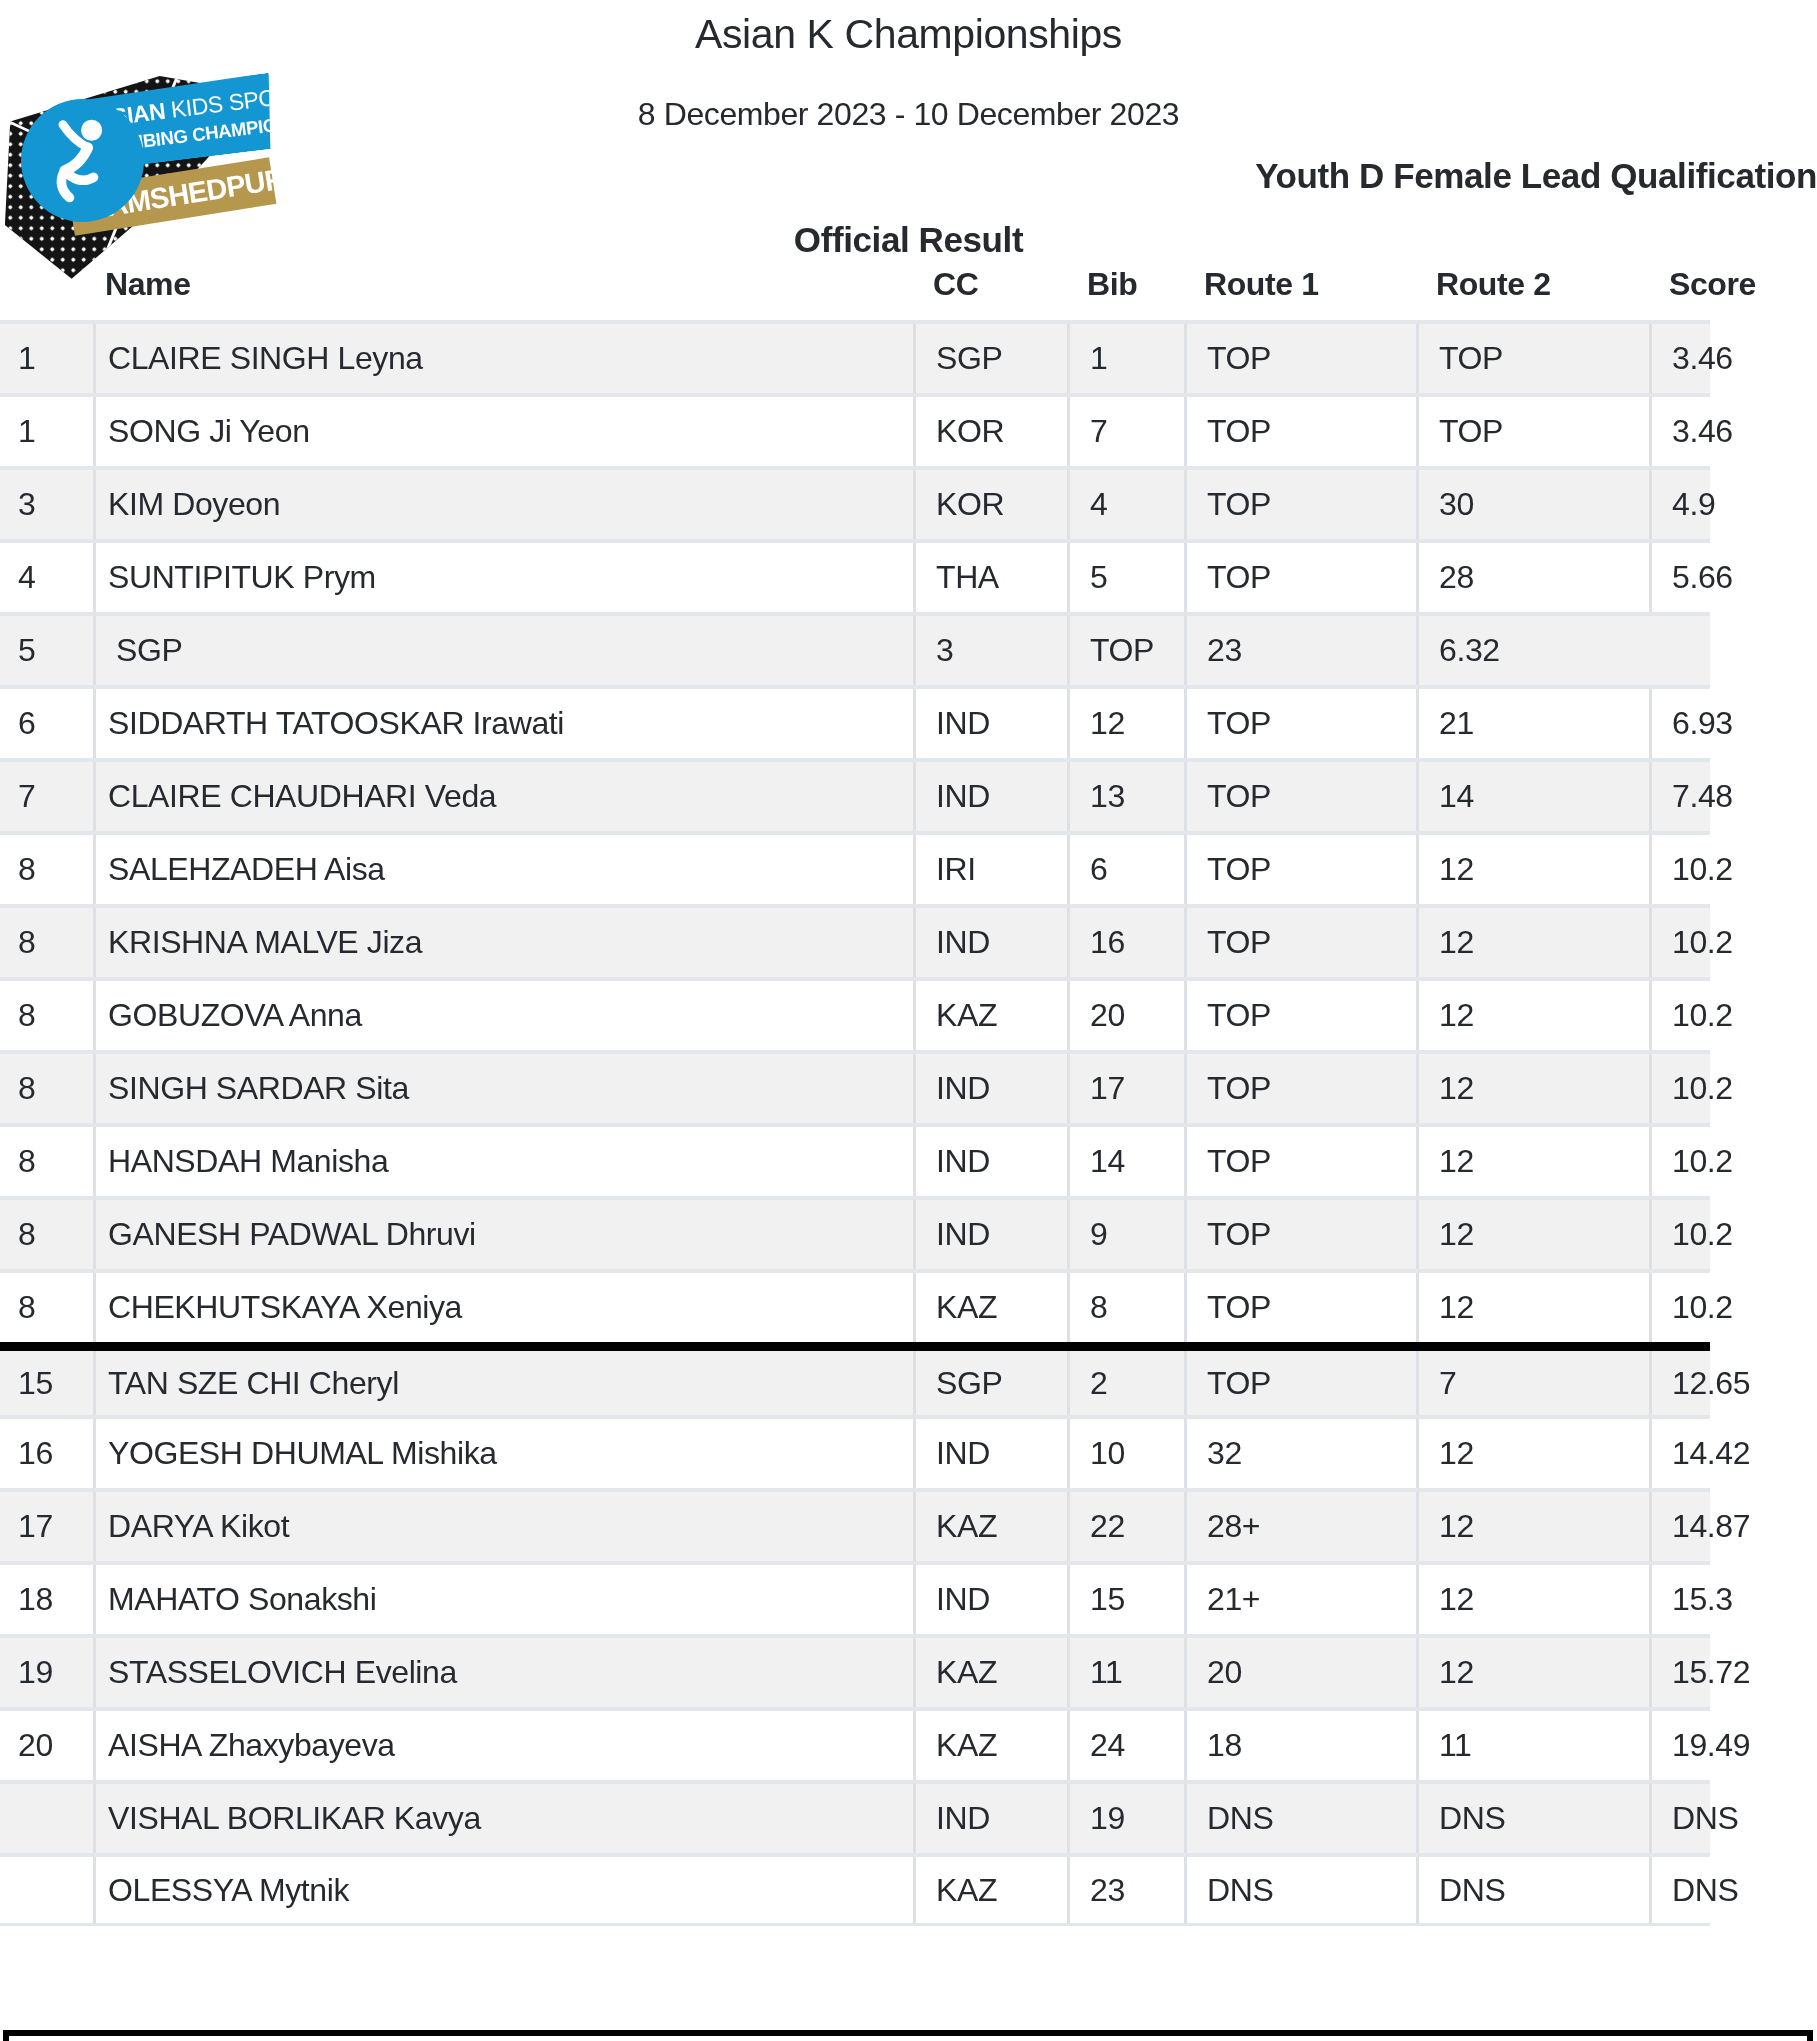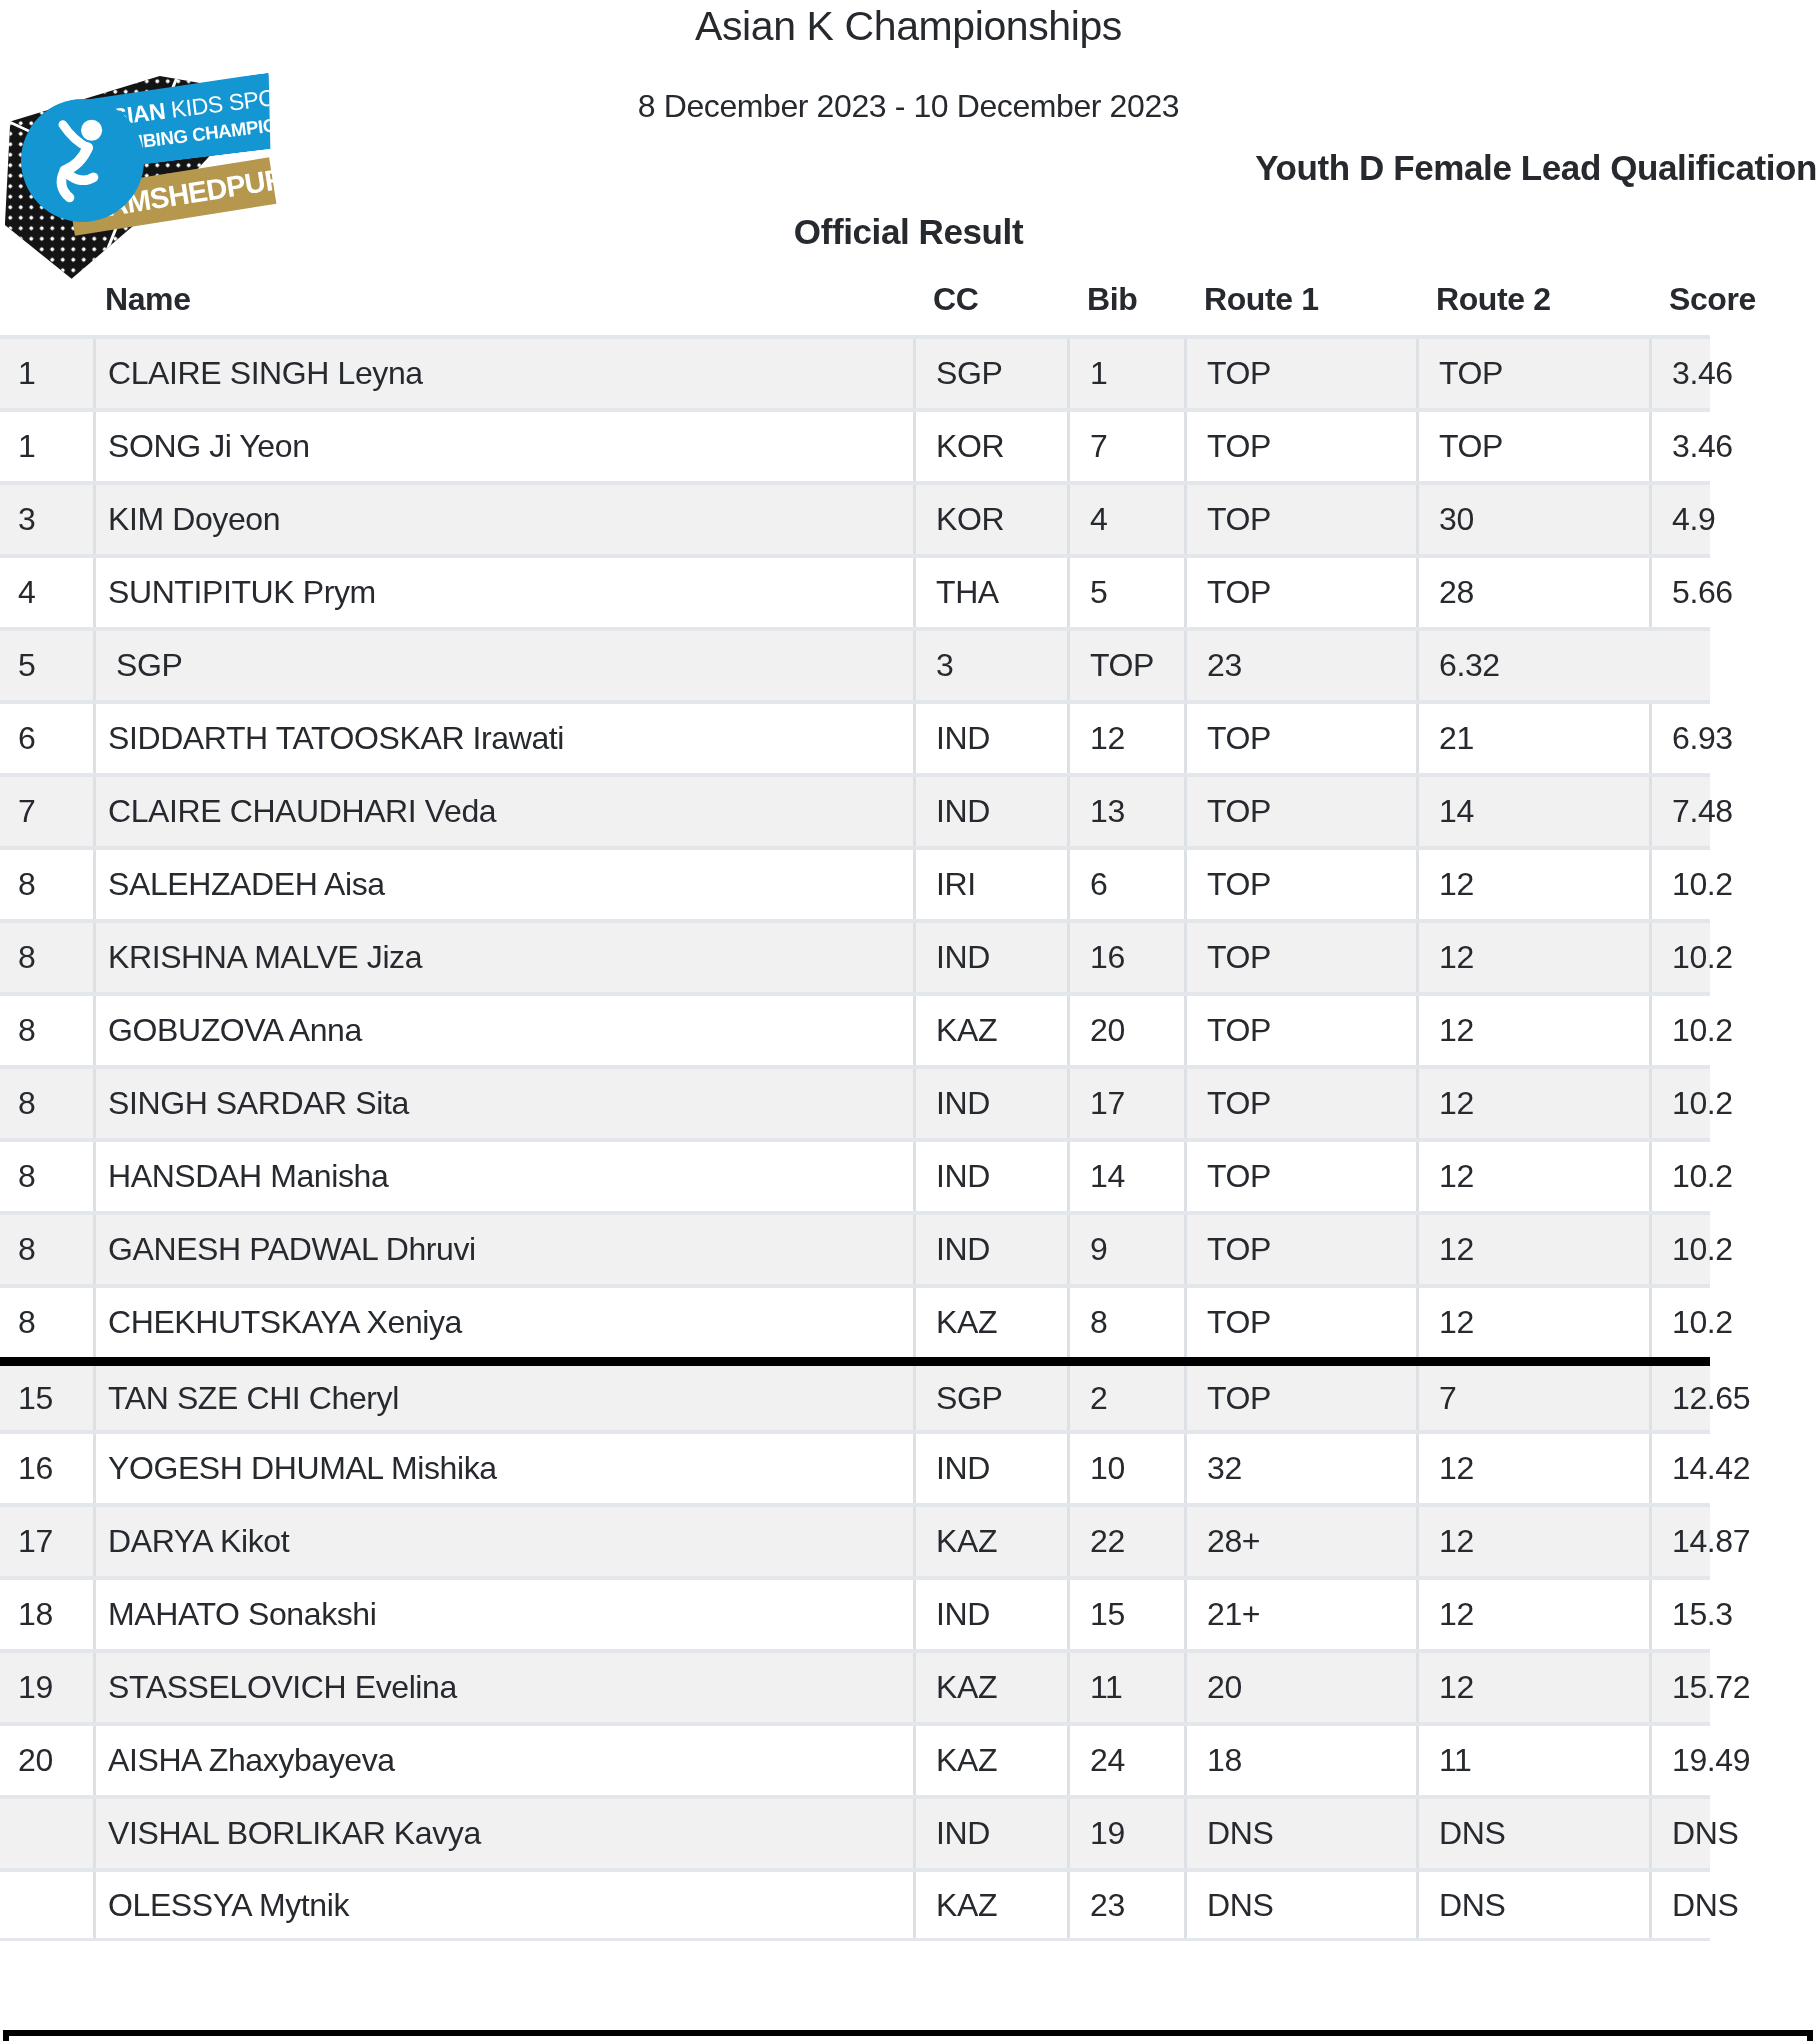--- a/index.html
+++ b/index.html
@@ -3,21 +3,21 @@
 <meta charset="utf-8">
 <style>
   html,body{margin:0;padding:0;}
   body{
     width:1817px;height:2042px;position:relative;overflow:hidden;
     background:#ffffff;font-family:"Liberation Sans", sans-serif;
     color:#26292e;
   }
   
   .titles{position:absolute;top:0;left:0;width:1817px;text-align:center;}
-  .title{margin-top:3px;font-size:41px;letter-spacing:-0.4px;}
+  .title{margin-top:11px;font-size:41px;letter-spacing:-0.4px;}
   .date{margin-top:38px;font-size:32px;letter-spacing:-0.4px;}
   .event{margin-top:23px;font-size:35px;font-weight:bold;letter-spacing:-0.4px;text-align:right;}
   .official{margin-top:24px;font-size:35px;font-weight:bold;letter-spacing:-0.4px;}
 
   
   .logo{position:absolute;left:4.9px;top:76px;width:267px;height:207px;}
   .logo-black{
     position:absolute;inset:0;z-index:1;
     background-color:#141414;
     background-image:
@@ -44,21 +44,21 @@
   .logo-blue .l1{font-size:23px;font-weight:300;letter-spacing:-0.4px;}
   .logo-blue .l1 b{font-weight:bold;}
   .logo-blue .l2{font-size:18.6px;font-weight:bold;margin-top:3.2px;letter-spacing:-0.4px;}
   .logo-circle{
     position:absolute;left:16px;top:23px;width:123px;height:123px;z-index:4;
     border-radius:50%;display:flex;align-items:center;justify-content:center;
   }
   .logo-circle svg{width:96px;height:96px;}
 
   
-  .rtable{position:absolute;left:0;top:264px;width:1710px;
+  .rtable{position:absolute;left:0;top:249px;width:1710px;
     --stripe:#f1f1f2;--line:#e3e6ea;--vline:#dde0e4;}
   .trow{display:grid;grid-template-columns:93px 820px 154px 117px 232px 233px 169px;
     height:73px;box-sizing:border-box;font-size:32px;letter-spacing:-0.4px;}
   .thead{height:71px;font-weight:bold;font-size:32px;}
   .tbody .trow{border-top:4px solid var(--line);}
   .tbody .trow.cut{border-top:9px solid #000;}
   .tbody .trow:last-child{border-bottom:3.2px solid var(--line);}
   .tbody .trow.odd{background:var(--stripe);}
   .c{display:flex;align-items:center;box-sizing:border-box;padding-left:20px;overflow:hidden;white-space:nowrap;}
   .c.c-rank{padding-left:18px;}

